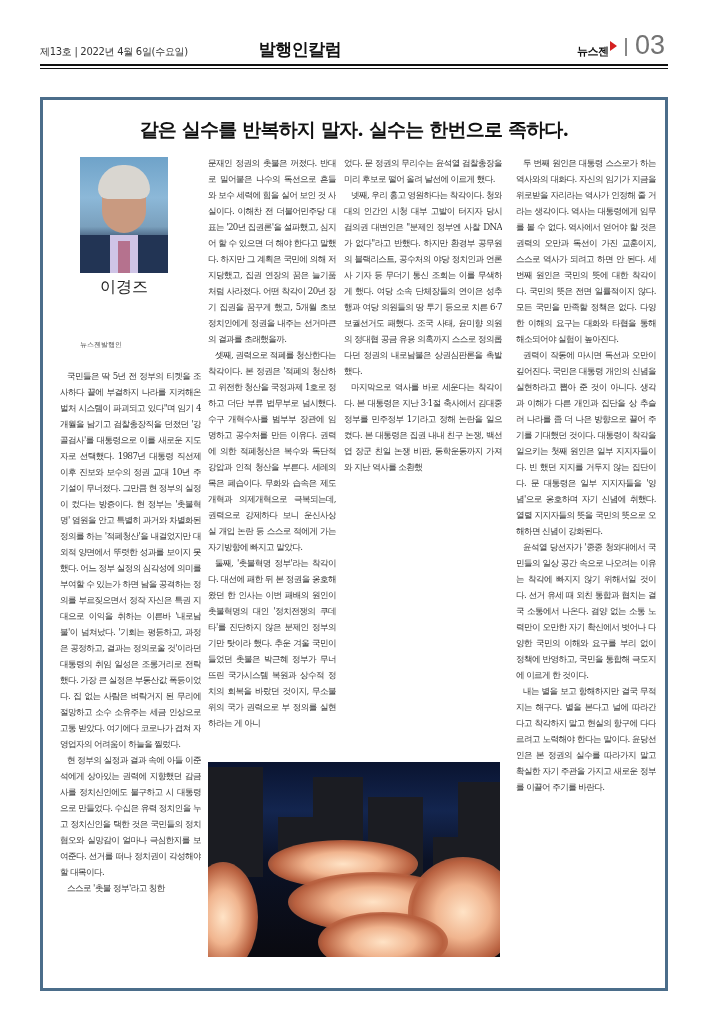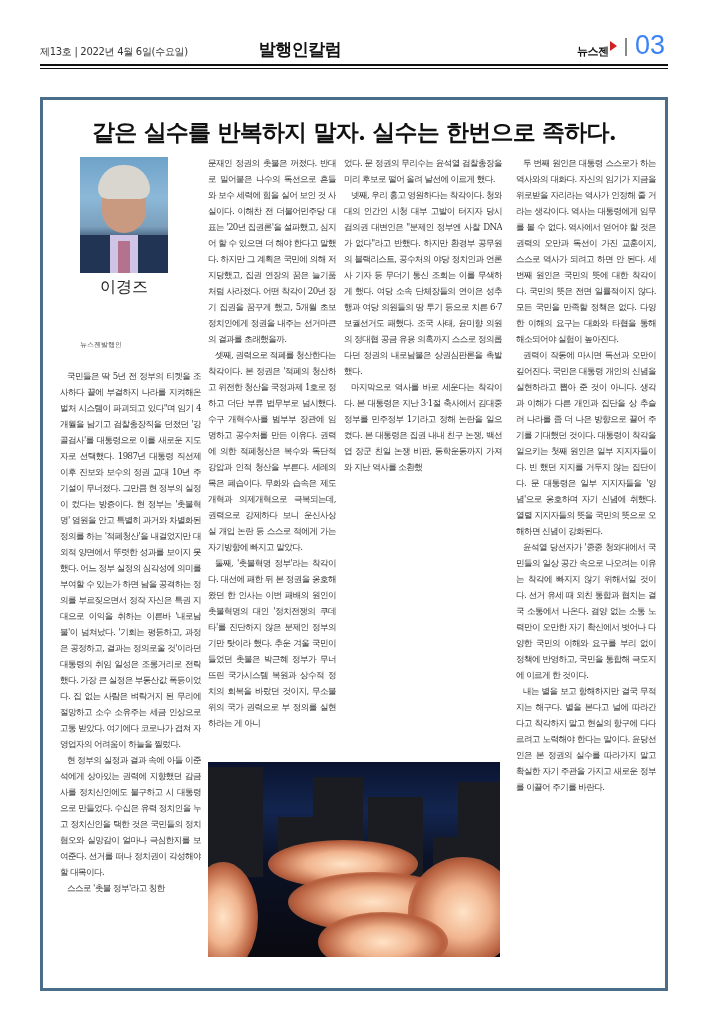--- a/index.html
+++ b/index.html
@@ -6,29 +6,29 @@
   body { width:708px; height:1024px; position:relative; overflow:hidden;
          font-family:"DejaVu Sans", sans-serif; color:#222; }
   .hdr-left { position:absolute; left:40px; top:45px; font-size:10px; color:#333; letter-spacing:-0.3px; }
   .hdr-title { position:absolute; left:0; width:600px; top:38px; text-align:center;
                font-size:17px; font-weight:bold; color:#111; letter-spacing:-0.5px; }
   .hdr-logo { position:absolute; left:577px; top:44px; font-size:11px; font-weight:bold; color:#111; letter-spacing:-0.5px; }
   .hdr-logo .flag { display:inline-block; width:0; height:0; border-top:5px solid transparent;
                     border-bottom:5px solid transparent; border-left:7px solid #d42020;
                     vertical-align:top; margin-left:1px; margin-top:-3px; }
   .hdr-sep { position:absolute; left:625px; top:38px; width:2px; height:18px; background:#888; }
-  .hdr-page { position:absolute; left:635px; top:30px; font-size:27px; color:#3b82f6;
+  .hdr-page { position:absolute; left:635px; top:30px; font-size:27px; color:#737373;
               font-family:"Liberation Sans", sans-serif; }
   .rule1 { position:absolute; left:40px; width:628px; top:64px; height:2px; background:#111; }
   .rule2 { position:absolute; left:40px; width:628px; top:68px; height:1px; background:#111; }
 
   .frame { position:absolute; left:40px; top:97px; width:622px; height:888px;
            border:3px solid #4b6d8a; box-sizing:content-box; }
   .headline { position:absolute; left:0; width:708px; top:117px; text-align:center;
-              font-family:"DejaVu Serif", serif; font-weight:bold; font-size:23px;
+              font-family:"DejaVu Serif", serif; font-weight:bold; font-size:19px;
               color:#111; letter-spacing:-0.8px; }
 
   .portrait { position:absolute; left:80px; top:157px; width:88px; height:116px;
               background:linear-gradient(180deg,#6fa3c9 0%,#8cb8d8 35%,#7aa0bd 60%,#2c3e5c 75%,#1f2d47 100%);
               overflow:hidden; }
   .portrait .hair { position:absolute; left:18px; top:8px; width:52px; height:34px; border-radius:26px 26px 10px 10px; background:#d9d6d0; }
   .portrait .face { position:absolute; left:22px; top:20px; width:44px; height:56px; border-radius:20px 20px 22px 22px; background:#c99a80; }
   .portrait .collar { position:absolute; left:30px; top:78px; width:28px; height:40px; background:#cfc4e6; }
   .portrait .tie { position:absolute; left:38px; top:84px; width:12px; height:34px; background:#b5728e; }
   .portrait .jacket-l { position:absolute; left:0; top:78px; width:32px; height:40px; background:#223454; }

